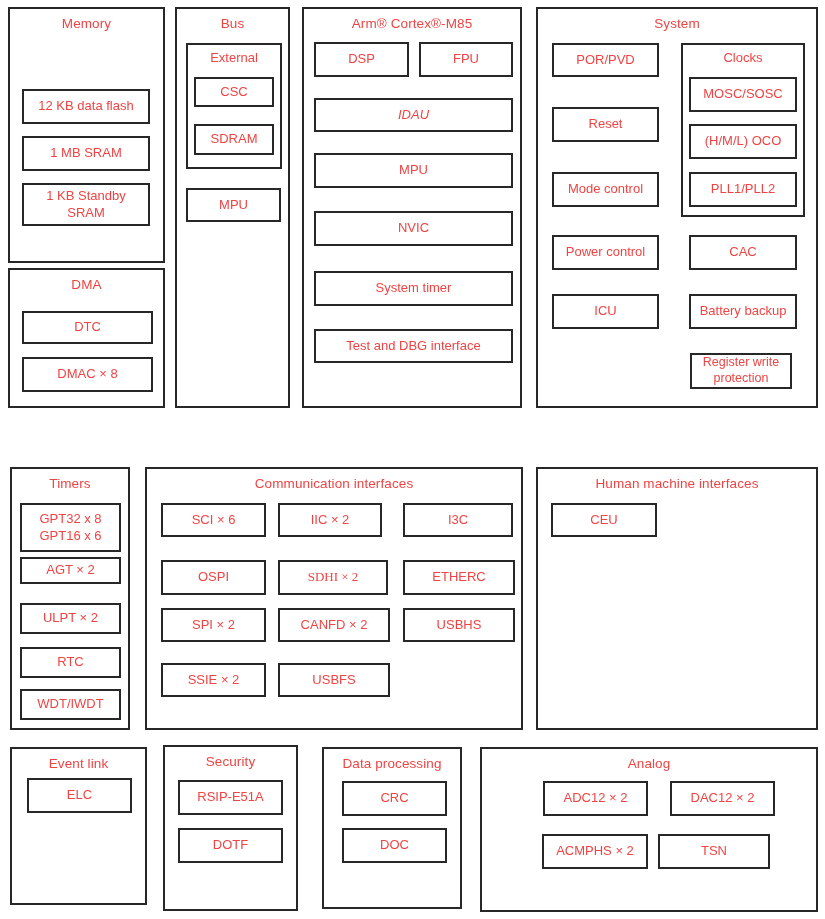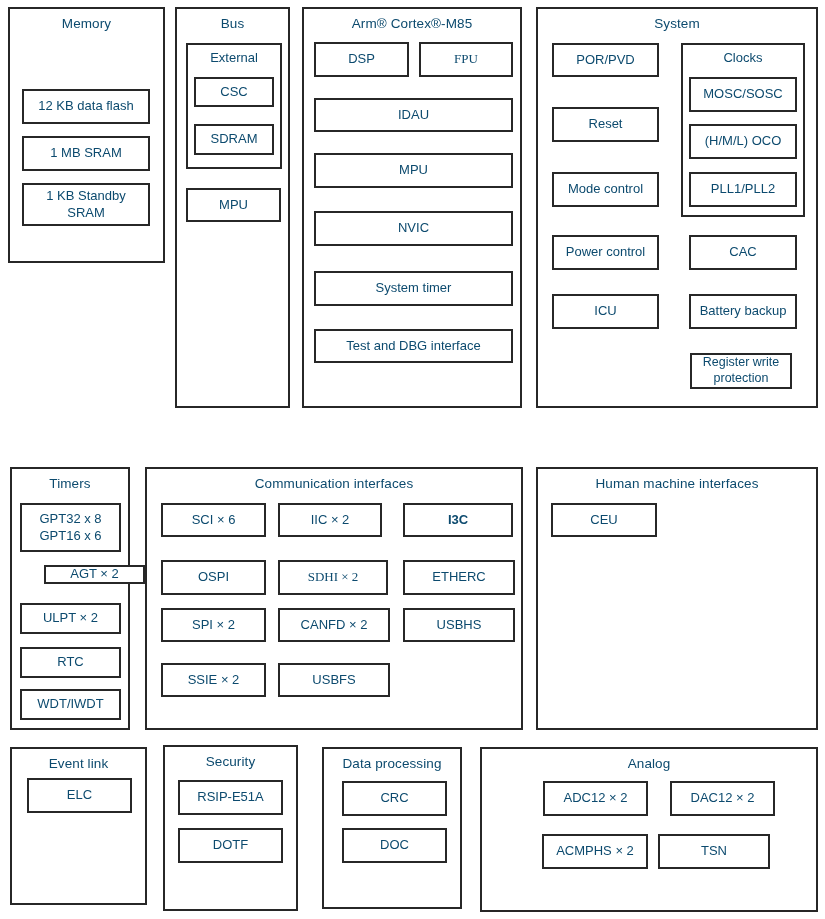--- a/index.html
+++ b/index.html
@@ -1,18 +1,18 @@
 <!DOCTYPE html>
 <html><head>
 <meta charset="utf-8">
 <style>
   html,body{margin:0;padding:0;background:#ffffff;}
   .canvas{
     position:relative;width:825px;height:919px;background:#ffffff;
-    font-family:"Liberation Sans",sans-serif;color:#0c4a6e;overflow:hidden;
+    font-family:"Liberation Sans",sans-serif;color:#ef4444;overflow:hidden;
   }
   .sec{position:absolute;border:2px solid #272727;background:#ffffff;box-sizing:border-box;}
   .sec-title{
     position:absolute;top:7px;left:0;right:0;text-align:center;
     font-size:13.5px;letter-spacing:.1px;
   }
   .grp{position:absolute;border:2px solid #272727;background:#ffffff;box-sizing:border-box;}
   .grp-title{position:absolute;top:5px;left:0;right:0;text-align:center;font-size:13px;}
   .chip{
     position:absolute;border:2px solid #272727;background:#ffffff;box-sizing:border-box;
@@ -27,36 +27,41 @@
 <div class="canvas">
 
   <div class="sec" style="left:8px;top:7px;width:157px;height:256px;">
     <div class="sec-title">Memory</div>
     <div class="chip" style="left:12px;top:80px;width:128px;height:35px;">12 KB data flash</div>
     <div class="chip" style="left:12px;top:127px;width:128px;height:35px;">1 MB SRAM</div>
     <div class="chip" style="left:12px;top:174px;width:128px;height:43px;">1 KB Standby
 SRAM</div>
   </div>
 
+  <div class="sec" style="left:8px;top:268px;width:157px;height:140px;">
+    <div class="sec-title">DMA</div>
+    <div class="chip" style="left:12px;top:41px;width:131px;height:33px;">DTC</div>
+    <div class="chip" style="left:12px;top:87px;width:131px;height:35px;">DMAC × 8</div>
+  </div>
 
   <div class="sec" style="left:175px;top:7px;width:115px;height:401px;">
     <div class="sec-title">Bus</div>
     <div class="grp" style="left:9px;top:34px;width:96px;height:126px;">
       <div class="grp-title">External</div>
       <div class="chip" style="left:6px;top:32px;width:80px;height:30px;">CSC</div>
       <div class="chip" style="left:6px;top:79px;width:80px;height:31px;">SDRAM</div>
     </div>
     <div class="chip" style="left:9px;top:179px;width:95px;height:34px;">MPU</div>
   </div>
 
   <div class="sec" style="left:302px;top:7px;width:220px;height:401px;">
     <div class="sec-title">Arm® Cortex®-M85</div>
     <div class="chip" style="left:10px;top:33px;width:95px;height:35px;">DSP</div>
-    <div class="chip" style="left:115px;top:33px;width:94px;height:35px;font-family:Liberation Serif, serif;">FPU</div>
-    <div class="chip" style="left:10px;top:89px;width:199px;height:34px;">IDAU</div>
+    <div class="chip" style="left:115px;top:33px;width:94px;height:35px;">FPU</div>
+    <div class="chip" style="left:10px;top:89px;width:199px;height:34px;font-style:italic;">IDAU</div>
     <div class="chip" style="left:10px;top:144px;width:199px;height:35px;">MPU</div>
     <div class="chip" style="left:10px;top:202px;width:199px;height:35px;">NVIC</div>
     <div class="chip" style="left:10px;top:262px;width:199px;height:35px;">System timer</div>
     <div class="chip" style="left:10px;top:320px;width:199px;height:34px;">Test and DBG interface</div>
   </div>
 
   <div class="sec" style="left:536px;top:7px;width:282px;height:401px;">
     <div class="sec-title">System</div>
     <div class="chip" style="left:14px;top:98px;width:107px;height:35px;">Reset</div>
     <div class="chip" style="left:14px;top:34px;width:107px;height:34px;">POR/PVD</div>
@@ -72,31 +77,31 @@
     <div class="chip" style="left:151px;top:226px;width:108px;height:35px;">CAC</div>
     <div class="chip" style="left:151px;top:285px;width:108px;height:35px;">Battery backup</div>
     <div class="chip small" style="left:152px;top:344px;width:102px;height:36px;">Register write
 protection</div>
   </div>
 
   <div class="sec" style="left:10px;top:467px;width:120px;height:263px;">
     <div class="sec-title">Timers</div>
     <div class="chip" style="left:8px;top:34px;width:101px;height:49px;">GPT32 x 8
 GPT16 x 6</div>
-    <div class="chip" style="left:8px;top:96px;width:101px;height:19px;margin-left:24px;">AGT × 2</div>
+    <div class="chip" style="left:8px;top:88px;width:101px;height:27px;">AGT × 2</div>
     <div class="chip" style="left:8px;top:134px;width:101px;height:31px;">ULPT × 2</div>
     <div class="chip" style="left:8px;top:178px;width:101px;height:31px;">RTC</div>
     <div class="chip" style="left:8px;top:220px;width:101px;height:31px;">WDT/IWDT</div>
   </div>
 
   <div class="sec" style="left:145px;top:467px;width:378px;height:263px;">
     <div class="sec-title">Communication interfaces</div>
     <div class="chip" style="left:14px;top:34px;width:105px;height:34px;">SCI × 6</div>
     <div class="chip" style="left:131px;top:34px;width:104px;height:34px;">IIC × 2</div>
-    <div class="chip" style="left:256px;top:34px;width:110px;height:34px;font-weight:bold;">I3C</div>
+    <div class="chip" style="left:256px;top:34px;width:110px;height:34px;">I3C</div>
     <div class="chip" style="left:14px;top:91px;width:105px;height:35px;">OSPI</div>
     <div class="chip" style="left:131px;top:91px;width:110px;height:35px;font-family:Liberation Serif, serif;">SDHI × 2</div>
     <div class="chip" style="left:256px;top:91px;width:112px;height:35px;">ETHERC</div>
     <div class="chip" style="left:14px;top:139px;width:105px;height:34px;">SPI × 2</div>
     <div class="chip" style="left:131px;top:139px;width:112px;height:34px;">CANFD × 2</div>
     <div class="chip" style="left:256px;top:139px;width:112px;height:34px;">USBHS</div>
     <div class="chip" style="left:14px;top:194px;width:105px;height:34px;">SSIE × 2</div>
     <div class="chip" style="left:131px;top:194px;width:112px;height:34px;">USBFS</div>
   </div>
 

